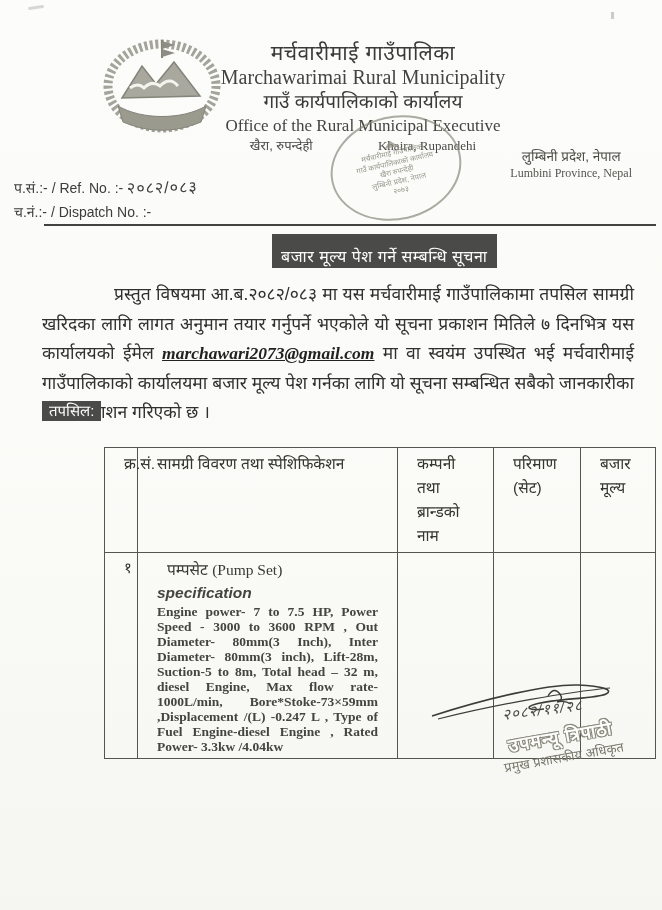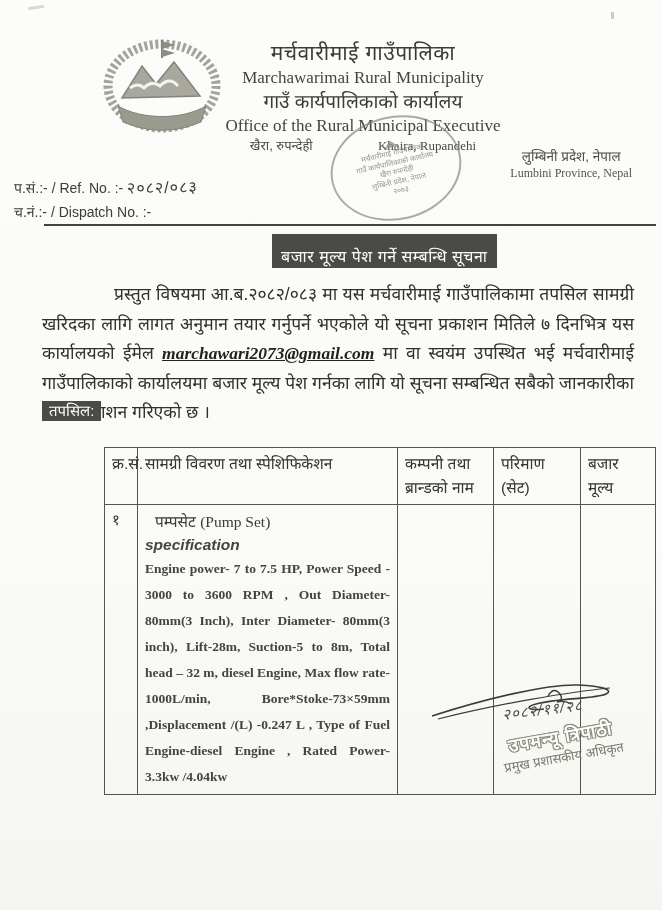--- a/index.html
+++ b/index.html
@@ -7,21 +7,21 @@
     position:relative; width:662px; height:910px; margin:0 auto;
     background:linear-gradient(180deg,#fcfcfa 0%, #fafaf7 60%, #f5f5f1 100%);
     overflow:hidden;
     font-family:"Liberation Sans", sans-serif;
     color:#2f2f2f;
   }
   .abs { position:absolute; }
   
   .hdr-center { left:178px; top:40px; width:370px; text-align:center; }
   .muni-np { font-size:21px; color:#3a3a38; letter-spacing:.5px; line-height:26px;}
-  .muni-en { font-family:"Liberation Serif",serif; font-size:17px; color:#44443f; line-height:23px;}
+  .muni-en { font-family:"Liberation Serif",serif; font-size:20px; color:#44443f; line-height:23px;}
   .office-np { font-size:19px; color:#3a3a38; line-height:26px;}
   .office-en { font-family:"Liberation Serif",serif; font-size:17px; color:#44443f; line-height:22px;}
   .addr { font-size:13px; color:#4a4a45; line-height:18px;}
   .addr .en { font-family:"Liberation Serif",serif; }
   .province { right:30px; top:148px; text-align:center; }
   .province-np { font-size:13.5px; color:#4c4c46; line-height:17px;}
   .province-en { font-family:"Liberation Serif",serif; font-size:12px; color:#55554f; line-height:16px;}
   
   .refblock { left:14px; top:176px; font-size:14px; color:#3c3c38; }
   .refrow { line-height:24px; }
@@ -44,30 +44,30 @@
   .title-box { background:#4a4a48; color:#fbfbf8; font-size:16px; padding:14px 9px 3px; letter-spacing:.5px; }
   .bodytext {
     left:42px; top:280px; width:592px;
     font-size:17.5px; line-height:29.5px; text-align:justify; text-indent:72px; color:#30302d;
   }
   .email { font-family:"Liberation Serif",serif; font-weight:bold; font-style:italic; text-decoration:underline; color:#222220; }
   .tapasil-wrap { left:42px; top:400px; }
   .tapasil-box { background:#4a4a48; color:#fbfbf8; font-size:15px; padding:1px 7px 2px; }
   
   table.main { left:104px; top:447px; position:absolute; border-collapse:collapse; table-layout:fixed; width:551px; }
-  table.main th, table.main td { border:1px solid #55554f; vertical-align:top; padding:4px 7px; font-weight:normal; text-align:left; }
+  table.main th, table.main td { border:1px solid #55554f; vertical-align:top; padding:4px 19px; font-weight:normal; text-align:left; }
   table.main th { font-size:15.5px; height:42px; color:#35352f; line-height:24px; }
   th.justify { text-align:justify; }
   td.sn { font-size:15px; }
   .item-title { font-size:15.5px; color:#3a3a35; margin:1px 10px 4px; }
   .item-title .en { font-family:"Liberation Serif",serif; }
   .spec-label { font-family:"Liberation Sans",sans-serif; font-weight:bold; font-style:italic; font-size:15.5px; color:#454540; margin:4px 0 2px; }
   .spec-text {
     font-family:"Liberation Serif",serif; font-weight:bold; font-size:13.5px;
-    line-height:26px; text-align:justify; color:#454540; min-height:118px;
+    line-height:15px; text-align:justify; color:#454540; min-height:118px;
   }
   .row-min { min-height:182px; }
   
   .sig-svg { left:428px; top:676px; }
   .sig-date { left:502px; top:699px; font-style:italic; font-size:15px; color:#4c4c48; letter-spacing:1px; transform:rotate(-7deg); }
   .stamp-name-block { left:462px; top:727px; width:200px; text-align:center; transform:rotate(-10deg); }
   .stamp-name {
     font-size:18px; font-weight:bold; letter-spacing:1px; color:#fdfdfb;
     text-shadow:-1px -1px 0 #8a8a7e, 1px -1px 0 #8a8a7e, -1px 1px 0 #8a8a7e, 1px 1px 0 #8a8a7e;
     line-height:20px;

